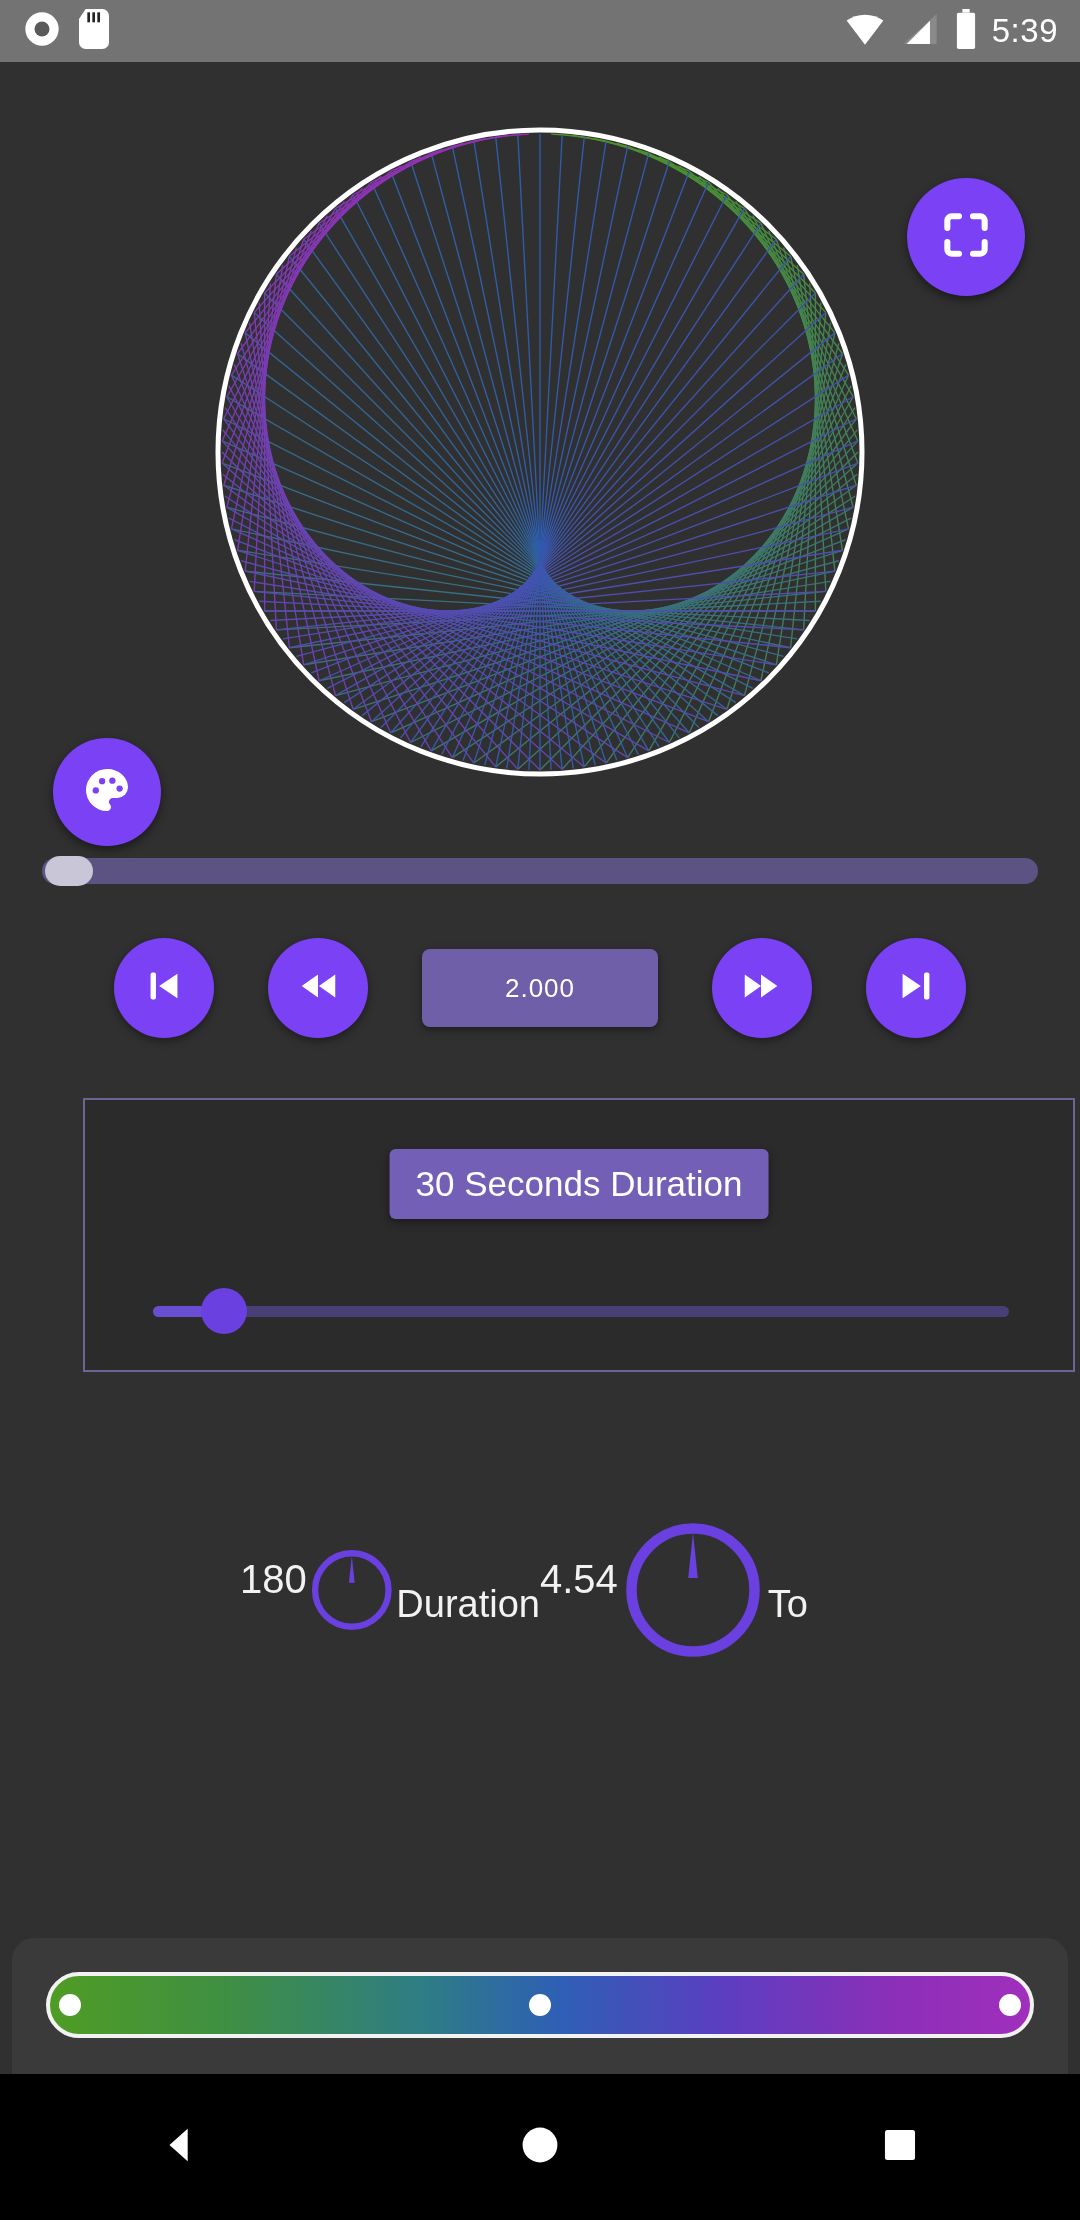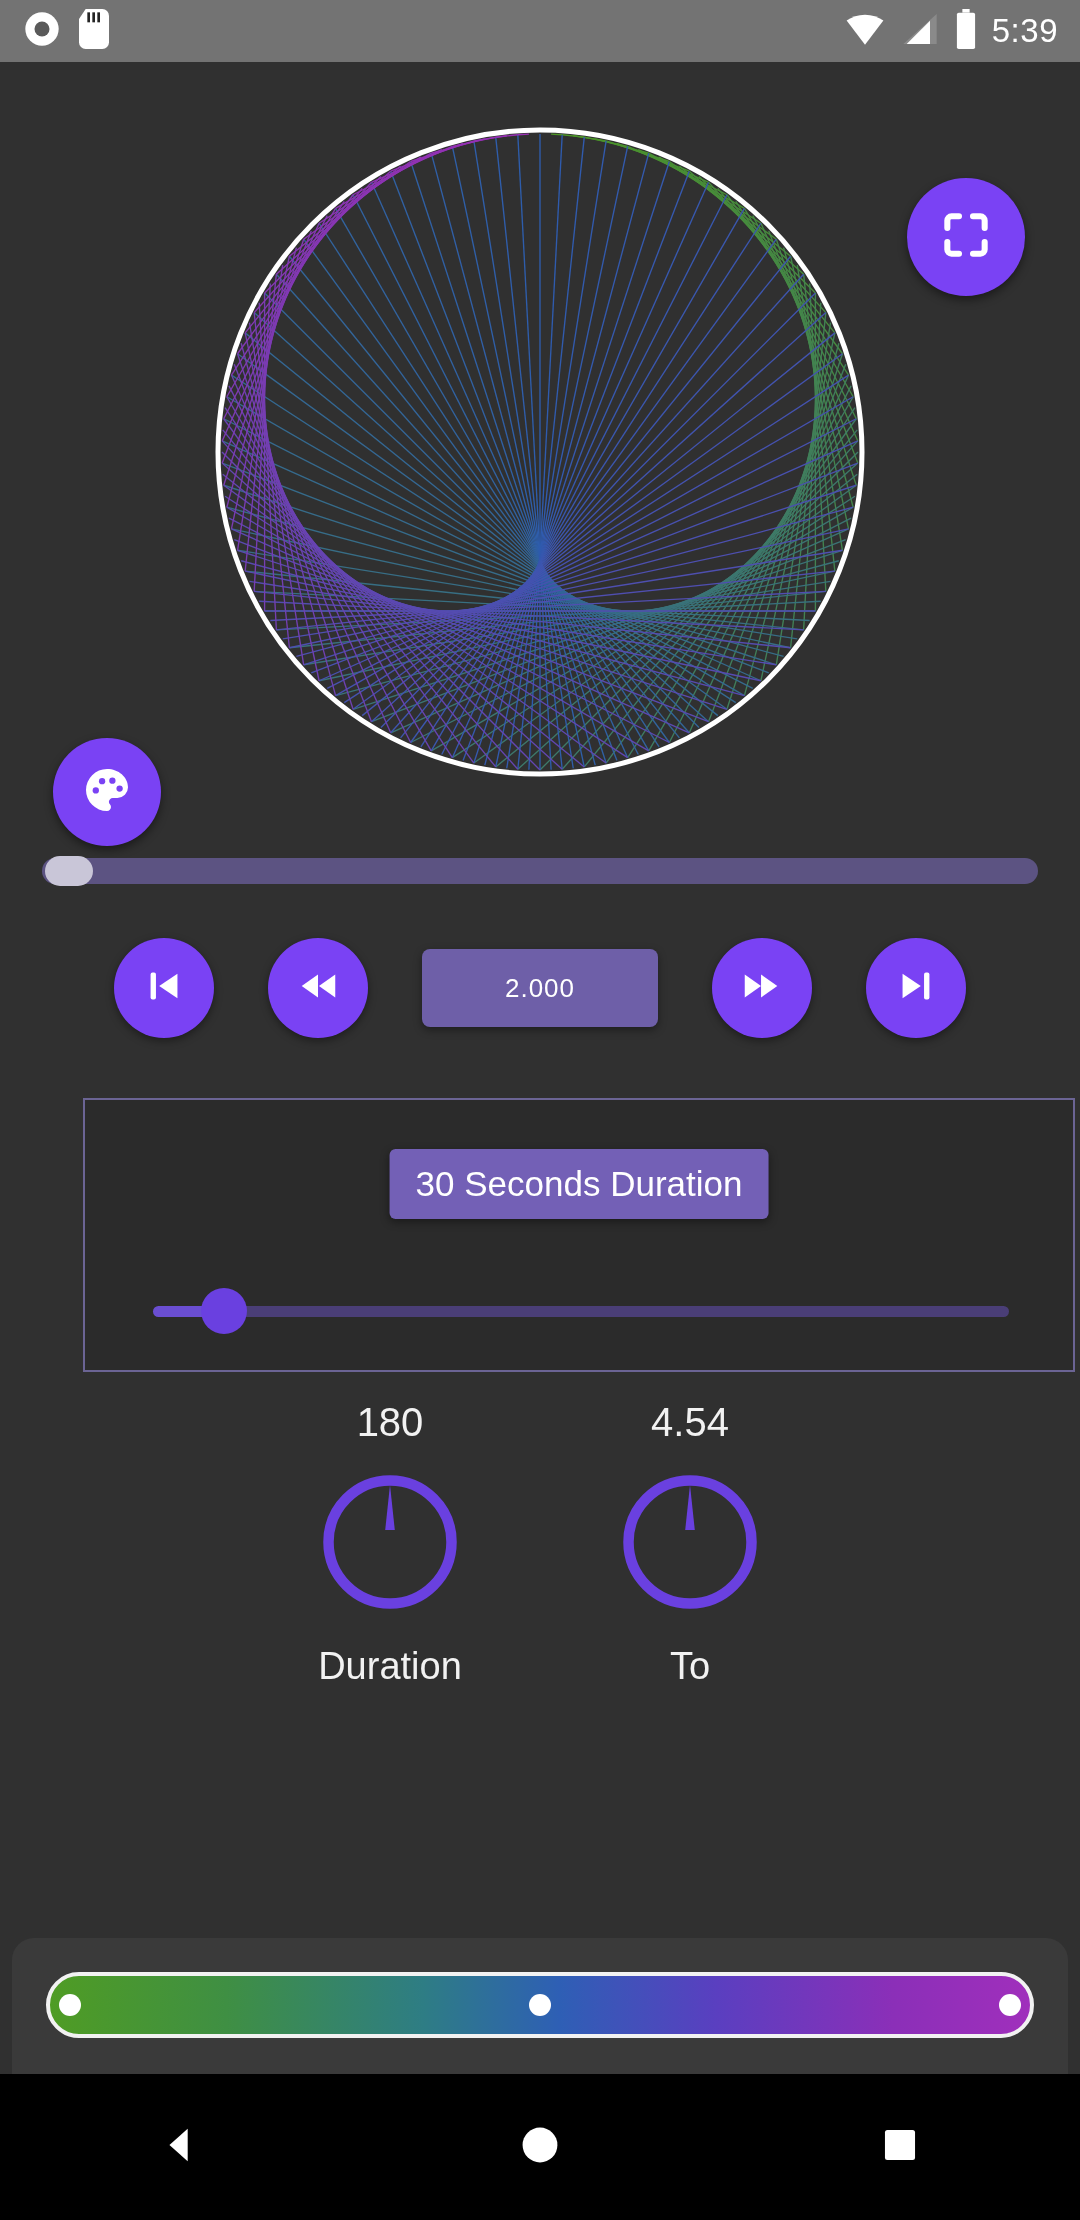--- a/index.html
+++ b/index.html
@@ -90,21 +90,21 @@
   .dur-thumb {
     position:absolute; left:48px; top:0; width:46px; height:46px;
     border-radius:50%; background:#6a40e0;
   }
 
   
   .knobs {
     position:absolute; left:0; top:1400px; width:1080px; height:380px;
     display:flex; justify-content:center; gap:0;
   }
-  .knob-col { width:300px; display:flex; flex-direction:column; align-items:center; }
+  .knob-col { width:300px; display:flex; flex-direction:row; align-items:center; }
   .knob-val { color:#f2f2f2; font-size:40px; margin-bottom:22px; }
   .knob-dial { width:150px; height:150px; }
   .knob-label { color:#f2f2f2; font-size:38px; margin-top:28px; }
 
   
   .grad-panel {
     position:absolute; left:12px; bottom:146px; width:1056px; height:136px;
     background:#3a3a3a; border-radius:22px 22px 0 0;
   }
   .grad-bar {

